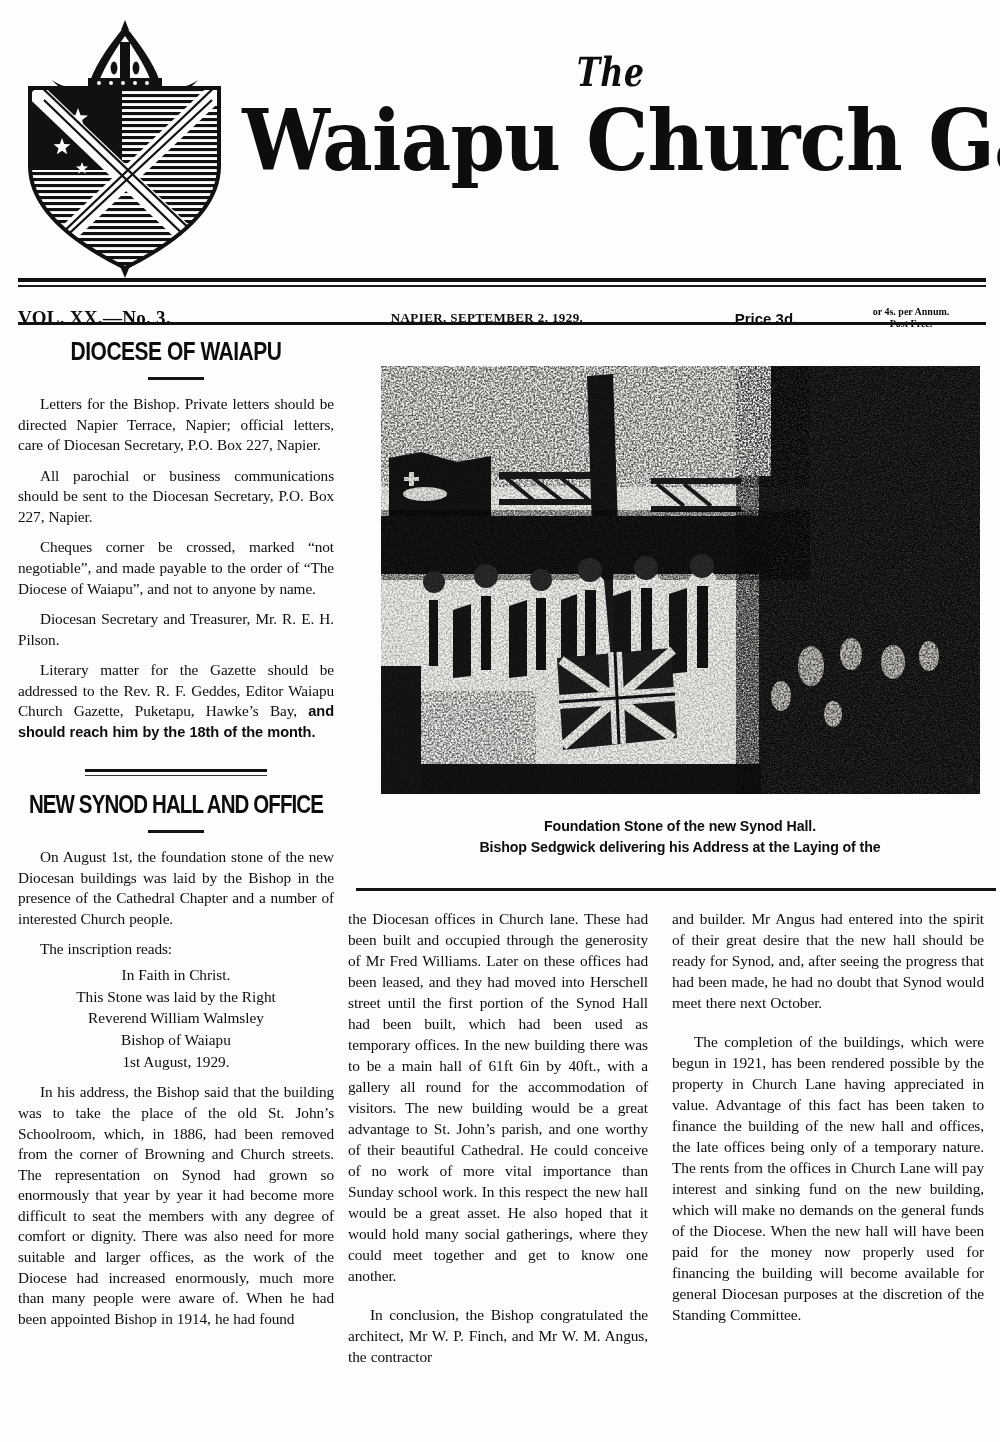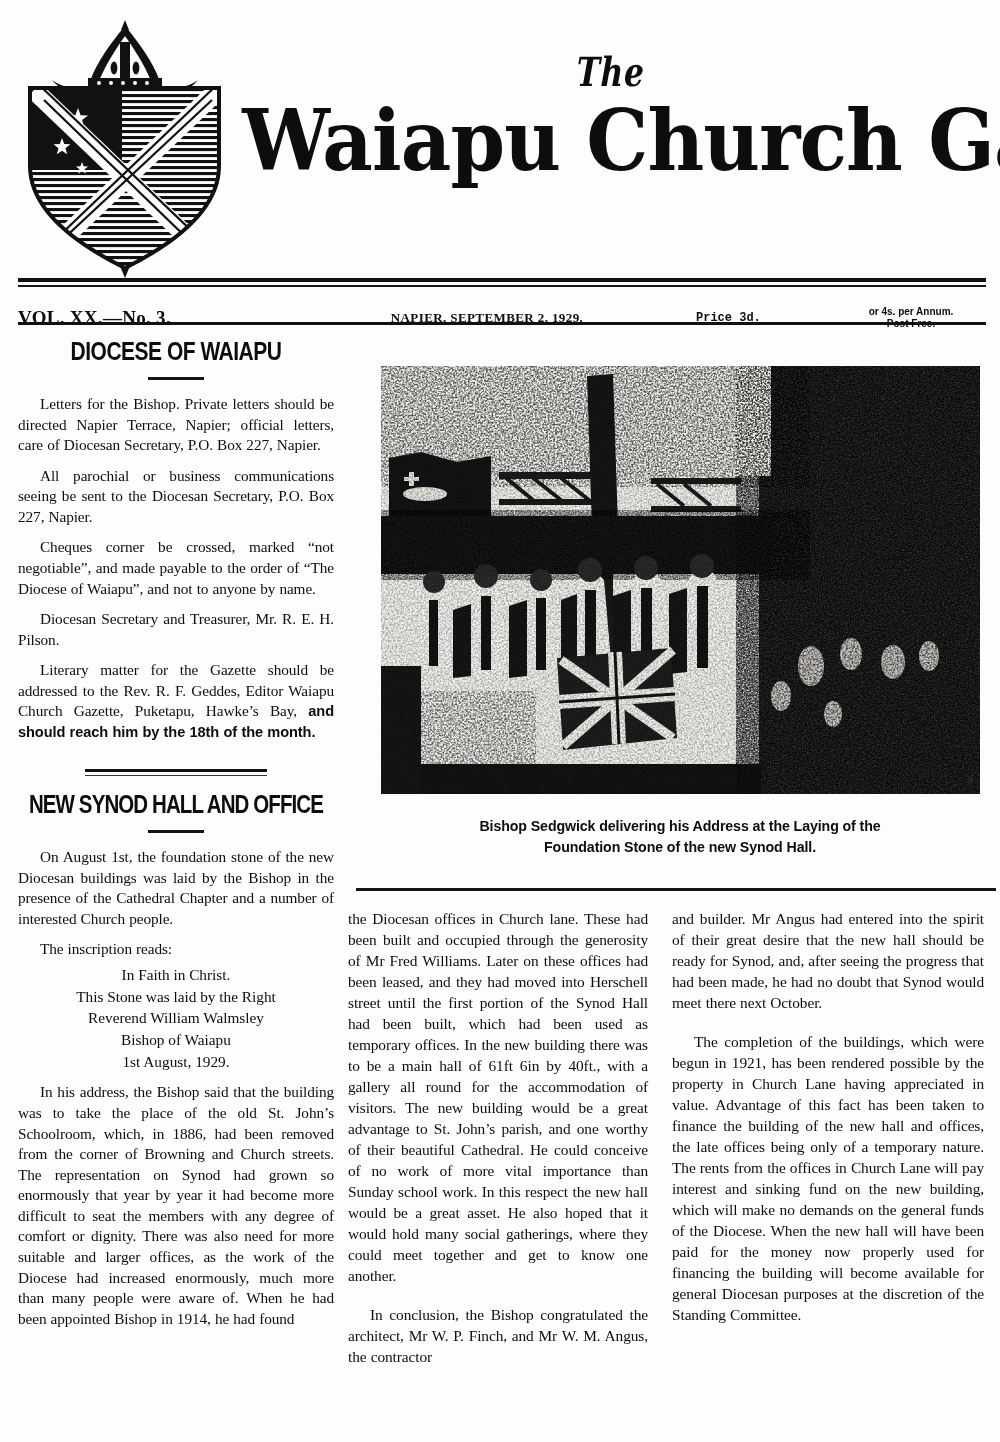--- a/index.html
+++ b/index.html
@@ -93,28 +93,29 @@
   .folio-place {
     flex: 1;
     text-align: center;
     font-size: 13px;
     font-weight: bold;
     letter-spacing: 0.4px;
     margin-left: -40px;
   }
   .folio-price {
     width: 140px;
-    font-family: Liberation Mono, monospace;
-    font-size: 12px;
+    text-align: center;
+    font-family: Liberation Sans, sans-serif;
+    font-size: 15px;
     font-weight: bold;
   }
   .folio-annum {
     width: 150px;
     text-align: center;
-    font-family: Liberation Sans, sans-serif;
+    font-family: Liberation Serif, serif;
     font-size: 10px;
     font-weight: bold;
     line-height: 1.25;
   }
 
   
   .col-left {
     position: absolute;
     left: 18px;
     top: 338px;
@@ -315,21 +316,21 @@
   </div>
 
   <div class="rule-thick" style="top:322px; height:3px;"></div>
 
   <div class="col-left">
 
     <h2 class="sect-head">DIOCESE OF WAIAPU</h2>
     <div class="dash-rule"></div>
 
     <p class="body">Letters for the Bishop.  Private letters should be directed Napier Terrace, Napier; official letters, care of Diocesan Secretary, P.O. Box 227, Napier.</p>
-    <p class="body">All parochial or business communications seeing be sent to the Diocesan Secretary, P.O. Box 227, Napier.</p>
+    <p class="body">All parochial or business communications should be sent to the Diocesan Secretary, P.O. Box 227, Napier.</p>
     <p class="body">Cheques corner be crossed, marked “not negotiable”, and made payable to the order of “The Diocese of Waiapu”, and not to anyone by name.</p>
     <p class="body">Diocesan Secretary and Treasurer, Mr. R. E. H. Pilson.</p>
     <p class="body"><span>Literary matter for the Gazette should be addressed to the Rev. R. F. Geddes, Editor Waiapu Church Gazette, Puketapu, Hawke’s Bay, </span><b>and should reach him by the 18th of the month.</b></p>
 
     <div class="double-rule" style="margin-top:26px;">
       <div class="r1"></div>
         <div class="r2"></div>
     </div>
     <h2 class="sect-head wide">NEW SYNOD HALL AND OFFICE</h2>
     <div class="dash-rule"></div>
@@ -469,22 +470,22 @@
         <rect x="378" y="0" width="221" height="428" filter="url(#grain2)" opacity="0.5"></rect>
 
         <rect width="599" height="428" filter="url(#grain2)" opacity="0.32"></rect>
       </g>
     </svg>
   </div>
 
   <div class="speck" style="left:968px; top:775px; width:5px; height:9px; border-radius:2px;"></div>
 
   <div class="caption">
+    <div>Foundation Stone of the new Synod Hall.</div>
     <div>Bishop Sedgwick delivering his Address at the Laying of the</div>
-    <div>Foundation Stone of the new Synod Hall.</div>
   </div>
   <div class="caption-rule"></div>
 
   <div class="col-mid">
     <p class="body" style="text-indent:0;">the Diocesan offices in Church lane. These had been built and occupied through the generosity of Mr Fred Williams. Later on these offices had been leased, and they had moved into Herschell street until the first portion of the Synod Hall had been built, which had been used as temporary offices. In the new building there was to be a main hall of 61ft 6in by 40ft., with a gallery all round for the accommodation of visitors. The new building would be a great advantage to St. John’s parish, and one worthy of their beautiful Cathedral.  He could conceive of no work of more vital importance than Sunday school work. In this respect the new hall would be a great asset. He also hoped that it would hold many social gatherings, where they could meet together and get to know one another.</p>
     <p class="body" style="margin-top:18px;">In conclusion, the Bishop congratulated the architect, Mr W. P. Finch, and Mr W. M. Angus, the contractor</p>
   </div>
 
   <div class="col-right">
     <p class="body" style="text-indent:0;">and builder. Mr Angus had entered into the spirit of their great desire that the new hall should be ready for Synod, and, after seeing the progress that had been made, he had no doubt that Synod would meet there next October.</p>

